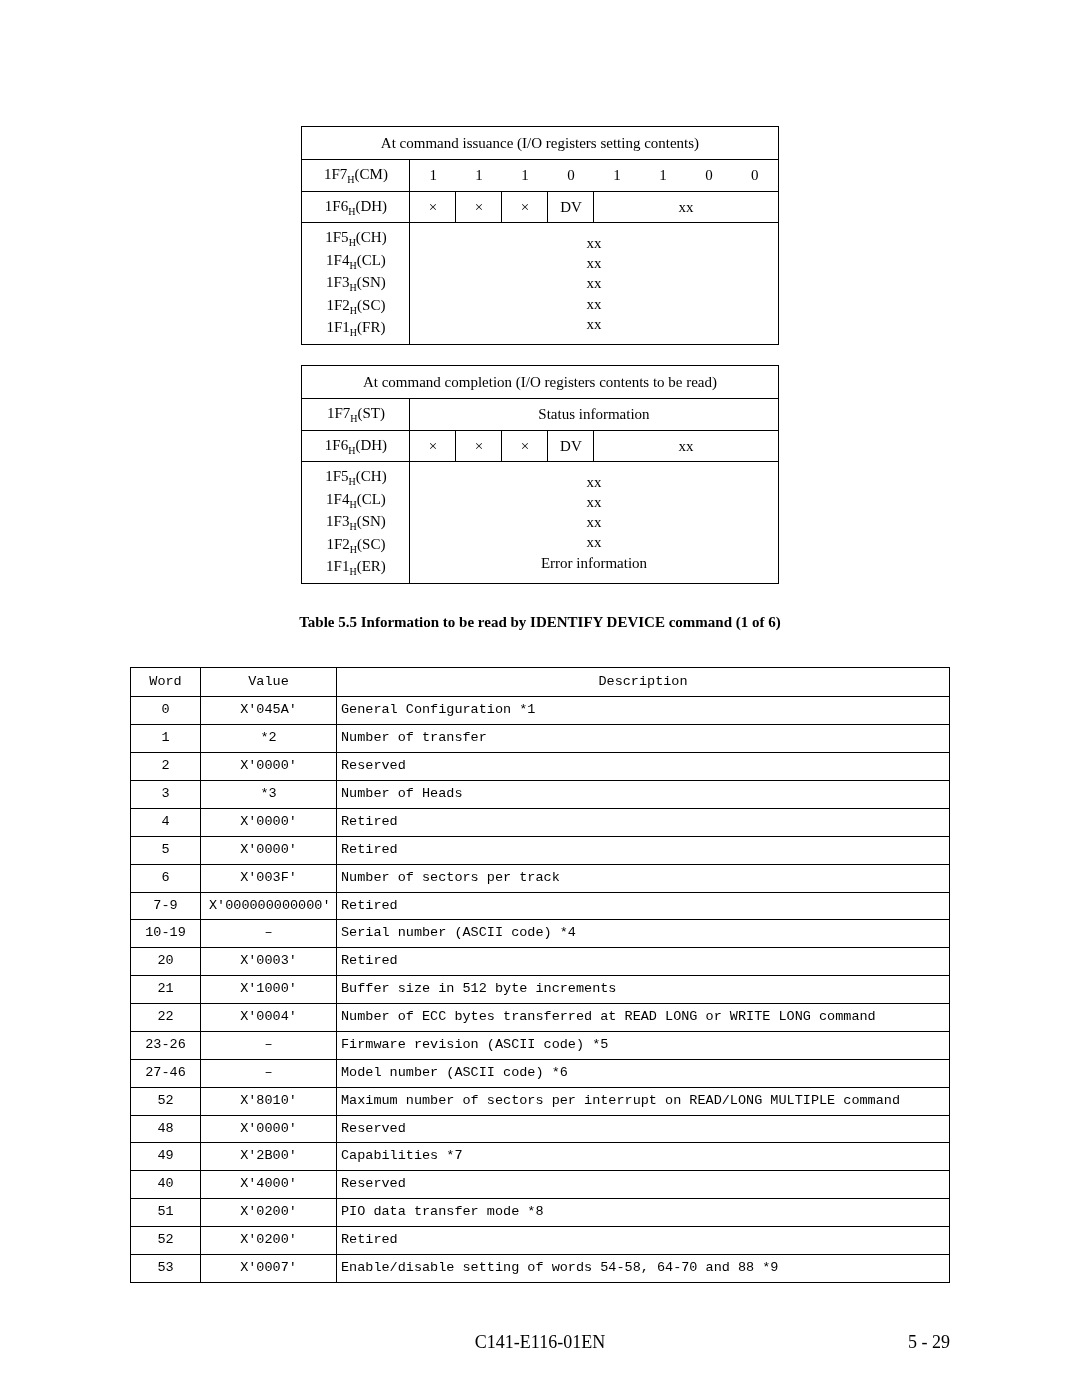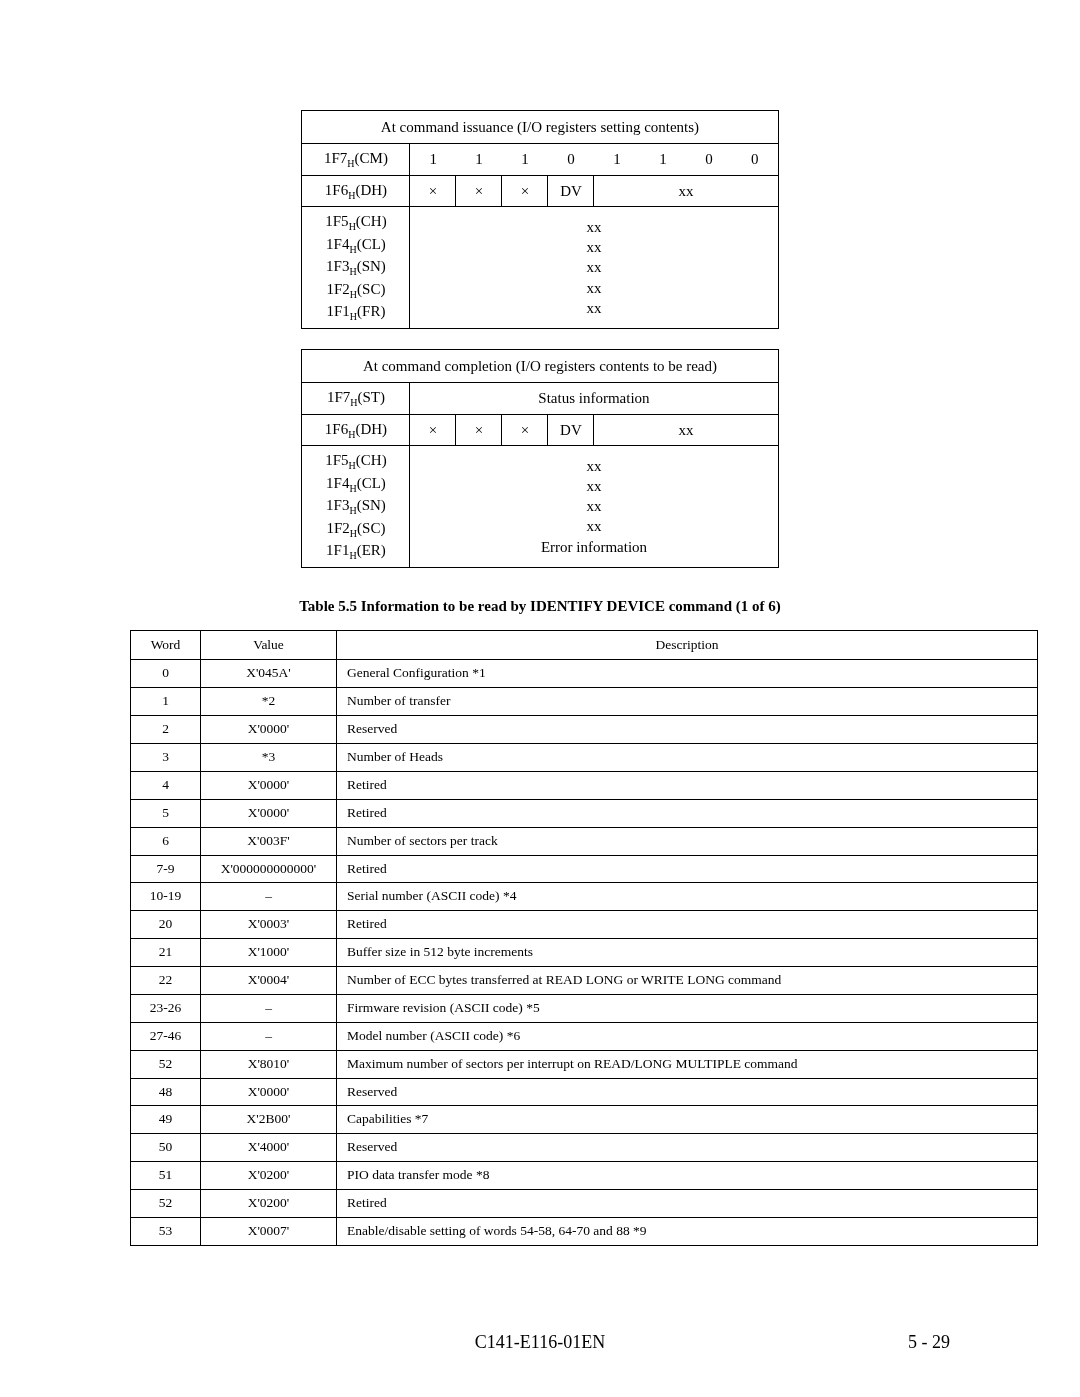--- a/index.html
+++ b/index.html
@@ -14,21 +14,21 @@
     width: 1080px;
     height: 1397px;
     padding: 110px 130px 40px 130px;
     box-sizing: border-box;
     position: relative;
   }
   .reg-table {
     border: 1.5px solid #000;
     border-collapse: collapse;
     width: 476px;
-    margin: 0 auto 20px auto;
+    margin: 16px auto 20px auto;
     table-layout: fixed;
   }
   .reg-table td {
     border: 1px solid #000;
     padding: 4px 6px;
     font-size: 15px;
     text-align: center;
     line-height: 1.35;
   }
   .reg-table td.header-row {
@@ -38,44 +38,45 @@
   .reg-table td.label-col {
     text-align: center;
     width: 96px;
     white-space: nowrap;
   }
   .sub { font-size: 10px; vertical-align: sub; }
   .caption {
     text-align: center;
     font-weight: bold;
     font-size: 15px;
-    margin: 30px auto 15px auto;
+    margin: 30px auto 36px auto;
   }
   .id-table {
     border: 1.5px solid #000;
     border-collapse: collapse;
-    width: 908px;
+    width: 820px;
     margin: 2px auto;
     table-layout: fixed;
+    font-family: Liberation Mono, monospace;
   }
   .id-table th, .id-table td {
     border: 1px solid #000;
     padding: 5px 8px 5px 8px;
     font-size: 13.5px;
     line-height: 1.25;
     vertical-align: middle;
   }
   .id-table th {
     font-weight: normal;
     text-align: center;
     padding: 6px 8px;
   }
   .id-table td.word-col { text-align: center; width: 60px; }
   .id-table td.value-col { text-align: center; width: 130px; white-space: nowrap; }
-  .id-table td.desc-col { text-align: left; padding-left: 10px; }
+  .id-table td.desc-col { text-align: left; padding-left: 4px; }
   .footer {
     position: absolute;
     bottom: 44px;
     left: 130px;
     right: 130px;
     font-size: 18px;
   }
   .footer .docid { display: inline-block; width: 100%; text-align: center; }
   .footer .pagenum { position: absolute; right: 0; bottom: 0; }
 </style>
@@ -280,21 +281,21 @@
           <td class="word-col">48</td>
           <td class="value-col">X'0000'</td>
           <td class="desc-col">Reserved</td>
         </tr>
         <tr>
           <td class="word-col">49</td>
           <td class="value-col">X'2B00'</td>
           <td class="desc-col">Capabilities *7</td>
         </tr>
         <tr>
-          <td class="word-col">50</td>
+          <td class="word-col">40</td>
           <td class="value-col">X'4000'</td>
           <td class="desc-col">Reserved</td>
         </tr>
         <tr>
           <td class="word-col">51</td>
           <td class="value-col">X'0200'</td>
           <td class="desc-col">PIO data transfer mode *8</td>
         </tr>
         <tr>
           <td class="word-col">52</td>

